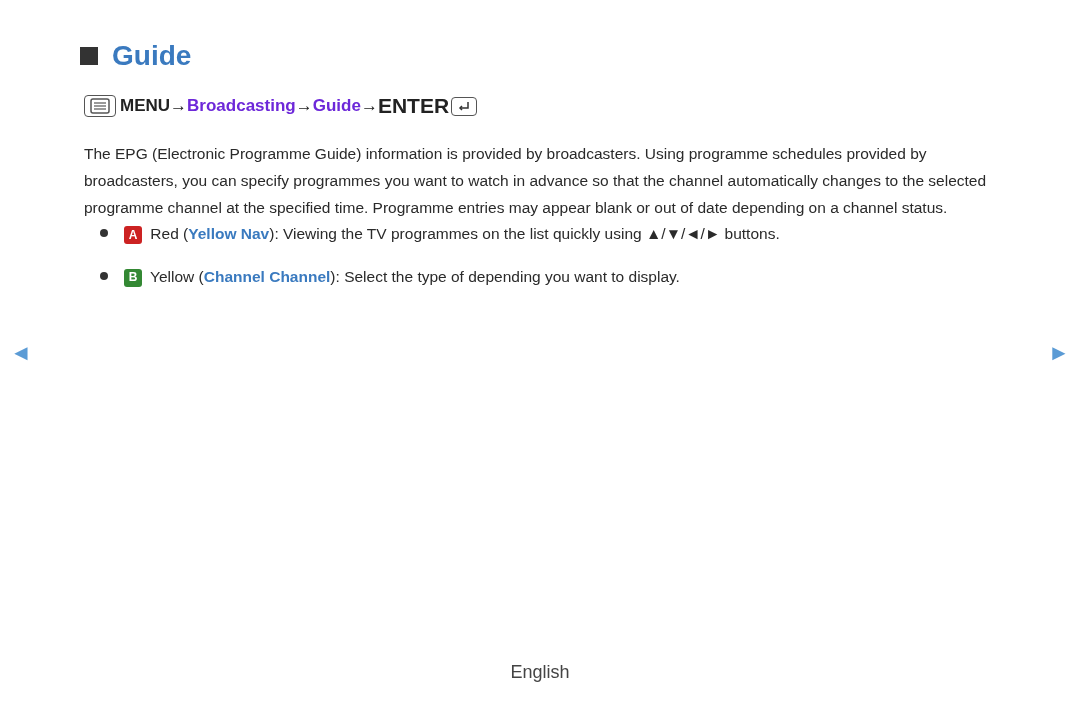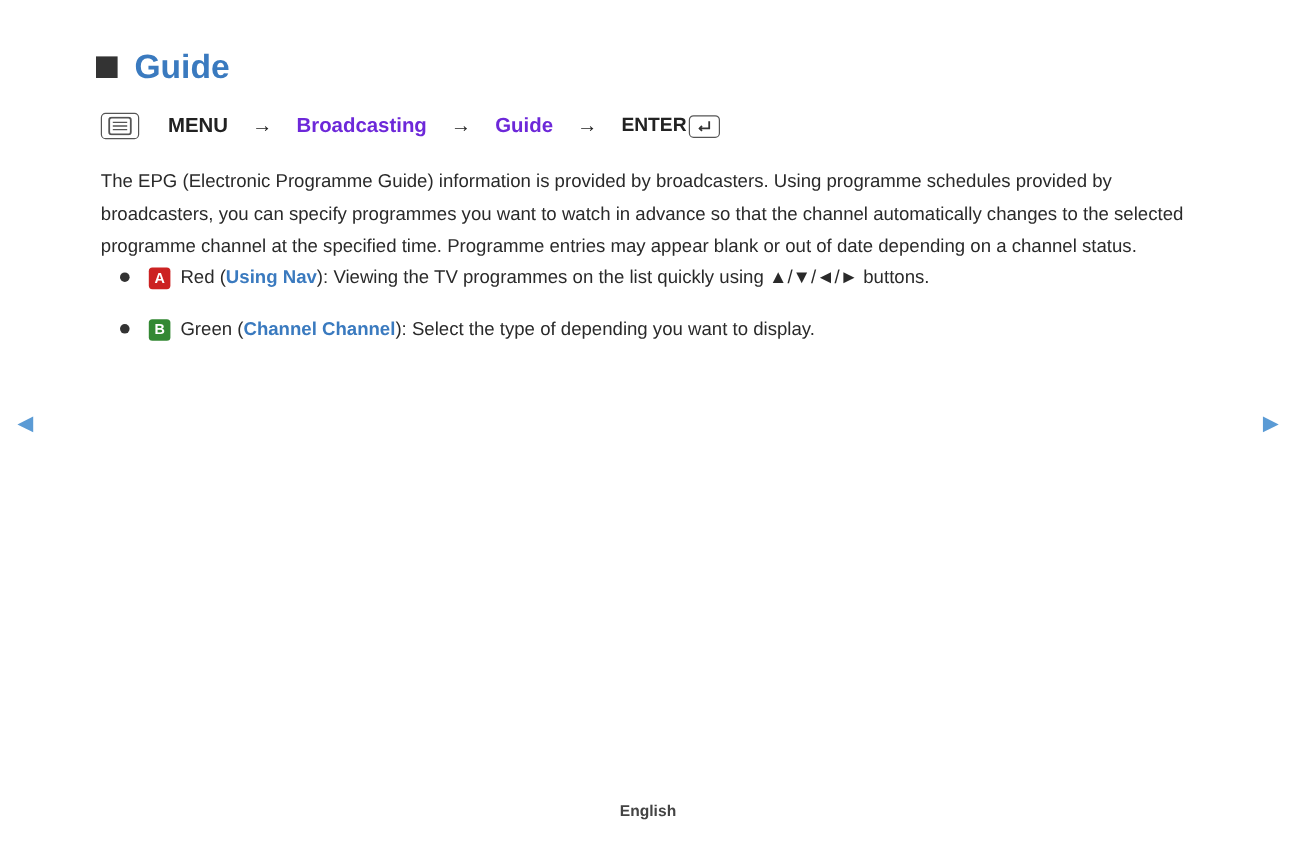--- a/index.html
+++ b/index.html
@@ -75,21 +75,21 @@
     }
 
     
     .menu-path-row {
       display: flex;
       align-items: center;
       margin-bottom: 22px;
       font-size: 17px;
       font-weight: 600;
       color: #222;
-      gap: 20px;
+      gap: 0;
       padding-left: 4px;
     }
 
     .menu-icon {
       display: inline-flex;
       align-items: center;
       justify-content: center;
       border: 1.5px solid #555;
       border-radius: 4px;
       padding: 2px 5px;
@@ -113,21 +113,21 @@
 
     .menu-link {
       color: #6d28d9;
       font-weight: 600;
       font-size: 17px;
     }
 
     .enter-label {
       font-weight: 700;
       color: #222;
-      font-size: 16px;
+      font-size: 21px;
       display: inline-flex;
       align-items: center;
     }
 
     .enter-icon {
       display: inline-flex;
       align-items: center;
       justify-content: center;
       border: 1.5px solid #555;
       border-radius: 4px;
@@ -208,22 +208,22 @@
       font-weight: 600;
     }
 
     
     .footer {
       position: absolute;
       bottom: 22px;
       left: 0;
       right: 0;
       text-align: center;
-      font-size: 13px;
-      font-weight: 700;
+      font-size: 18px;
+      font-weight: 400;
       color: #444;
     }
 
     .inline-badge {
       display: inline-flex;
       align-items: center;
       justify-content: center;
       width: 18px;
       height: 18px;
       border-radius: 3px;
@@ -279,29 +279,29 @@
   </div>
 
   <p class="description">The EPG (Electronic Programme Guide) information is provided by broadcasters. Using programme schedules provided by broadcasters, you can specify programmes you want to watch in advance so that the channel automatically changes to the selected programme channel at the specified time. Programme entries may appear blank or out of date depending on a channel status.</p>
 
   <ul class="bullet-list">
 
     <li>
       <div class="bullet-dot"></div>
       <div class="bullet-content">
         <span class="key-badge badge-red inline-badge">A</span>
-        <span>Red</span>&nbsp;(<span class="color-link">Using Nav</span>)<span>: Viewing the TV programmes on the list quickly using ▲/▼/◄/► buttons.</span>
+        <span>Red</span>&nbsp;(<span class="color-link">Yellow Nav</span>)<span>: Viewing the TV programmes on the list quickly using ▲/▼/◄/► buttons.</span>
       </div>
     </li>
 
     <li>
       <div class="bullet-dot"></div>
       <div class="bullet-content">
         <span class="key-badge badge-green inline-badge">B</span>
-        <span>Green</span>&nbsp;(<span class="color-link">Channel Channel</span>)<span>: Select the type of depending you want to display.</span>
+        <span>Yellow</span>&nbsp;(<span class="color-link">Channel Channel</span>)<span>: Select the type of depending you want to display.</span>
       </div>
     </li>
 
 
   </ul>
 
   <div class="footer">
     <span>English</span>
   </div>
 

